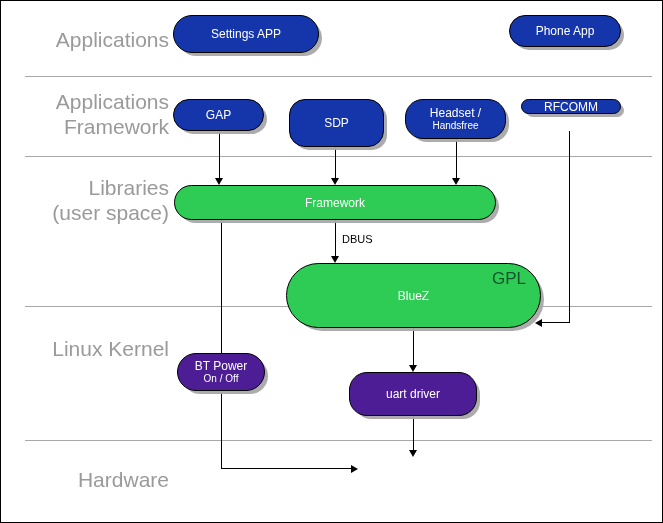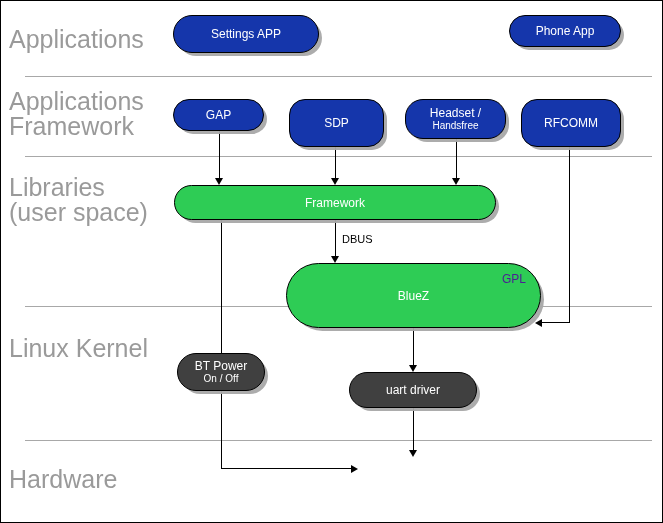--- a/index.html
+++ b/index.html
@@ -14,24 +14,24 @@
     background: #ffffff;
     border: 1px solid #000000;
     box-sizing: border-box;
     font-family: "Liberation Sans", sans-serif;
     overflow: hidden;
   }
   
   .layer-label {
     position: absolute;
     color: #9a9a9a;
-    font-size: 25px;
+    font-size: 21px;
     line-height: 25px;
     font-family: "Liberation Sans", sans-serif;
-    text-align: left;
+    text-align: right;
     white-space: pre-line;
     letter-spacing: 0px;
   }
   
   .divider {
     position: absolute;
     height: 1px;
     background: #a8a8a8;
     left: 24px;
     right: 10px;
@@ -45,32 +45,32 @@
     align-items: center;
     justify-content: center;
     color: #ffffff;
     text-align: center;
     border: 1px solid #000000;
     box-shadow: 4px 4px 0 -1px rgba(168,168,168,0.95);
     z-index: 5;
   }
   .node.blue   { background: #1536ab; }
   .node.green  { background: #2ecc55; }
-  .node.red    { background: #404040; }
+  .node.red    { background: #4c1d95; }
   .node .ttl   { font-size: 12px; line-height: 14px; }
   .node .sub   { font-size: 10px; line-height: 12px; }
   .node.big .ttl { font-size: 12px; }
 
   
   .gpl-tag {
     position: absolute;
     right: 14px;
     top: 8px;
-    color: #4c1d95;
-    font-size: 12px;
+    color: #14532d;
+    font-size: 17px;
     line-height: 14px;
   }
 
   
   .vline {
     position: absolute;
     width: 1px;
     background: #000000;
     z-index: 2;
   }
@@ -176,36 +176,36 @@
 
   <div class="node blue" style="left:288px; top:98px; width:95px; height:48px; border-radius:16px;">
     <span class="ttl">SDP</span>
   </div>
 
   <div class="node blue" style="left:404px; top:98px; width:101px; height:40px; border-radius:18px;">
     <span class="ttl">Headset /</span>
     <span class="sub">Handsfree</span>
   </div>
 
-  <div class="node blue" style="left:520px; top:98px; width:100px; height:48px; border-radius:16px;">
+  <div class="node blue" style="left:520px; top:98px; width:100px; height:15px; border-radius:16px;">
     <span class="ttl">RFCOMM</span>
   </div>
 
   <div class="node green big" style="left:173px; top:184px; width:322px; height:35px; border-radius:18px;">
     <span class="ttl">Framework</span>
   </div>
 
   <div class="node green big" style="left:285px; top:262px; width:255px; height:65px; border-radius:33px;">
     <span class="gpl-tag">GPL</span>
     <span class="ttl">BlueZ</span>
   </div>
 
   <div class="node red" style="left:176px; top:352px; width:88px; height:38px; border-radius:19px;">
     <span class="ttl">BT Power</span>
     <span class="sub">On / Off</span>
   </div>
 
-  <div class="node red" style="left:348px; top:371px; width:128px; height:36px; border-radius:18px;">
+  <div class="node red" style="left:348px; top:371px; width:128px; height:44px; border-radius:18px;">
     <span class="ttl">uart driver</span>
   </div>
 
 
 </div>
 
 </body></html>

